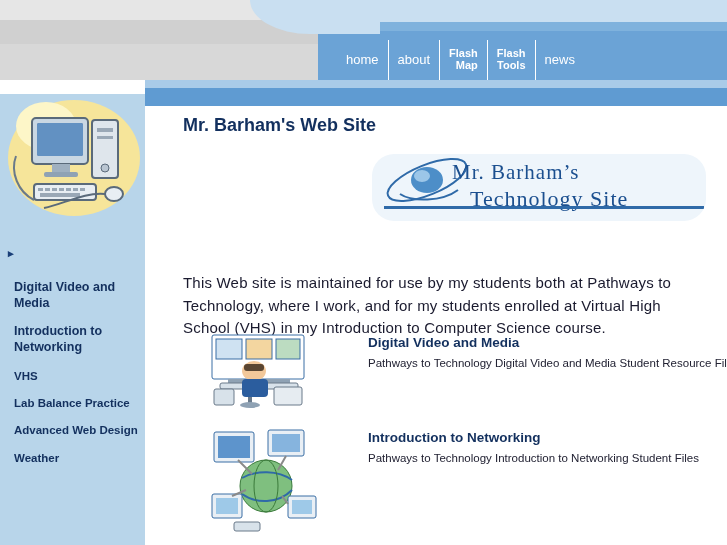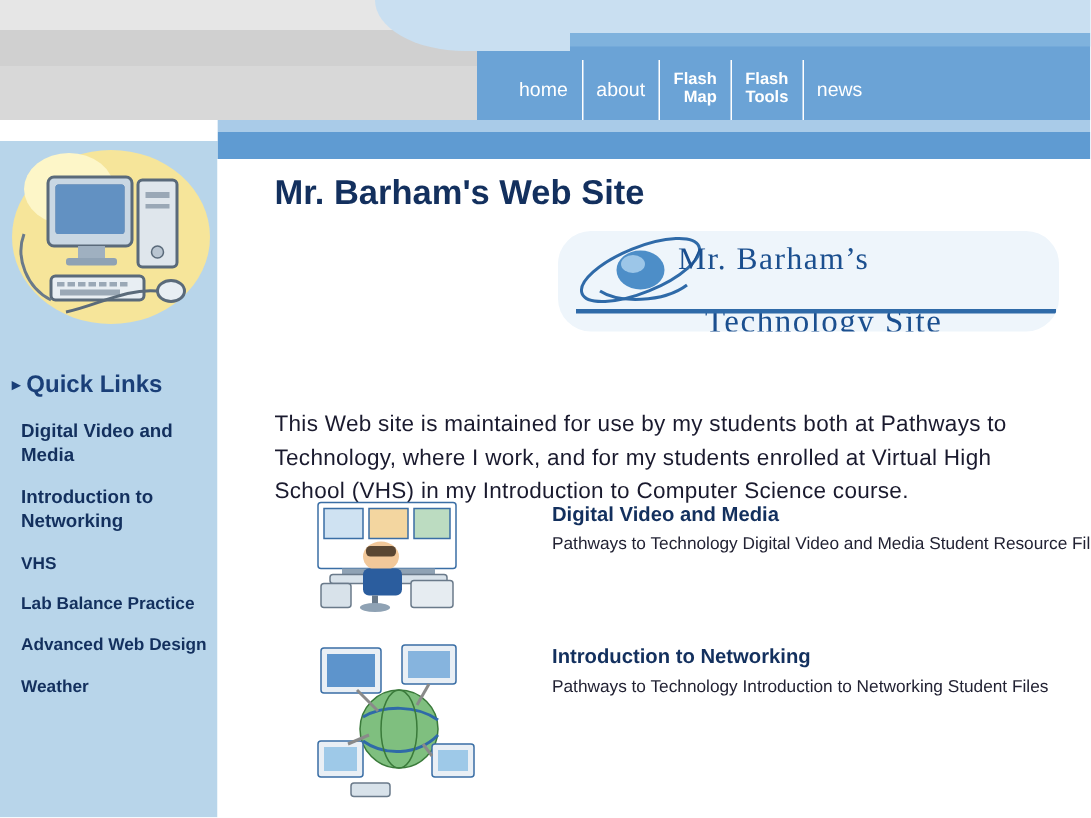--- a/index.html
+++ b/index.html
@@ -163,21 +163,21 @@
   
   .main {
     position: absolute;
     left: 145px; top: 106px;
     width: 582px; height: 439px;
     background: #ffffff;
   }
   .page-title {
     position: absolute;
     left: 38px; top: 9px;
-    font-size: 23px;
+    font-size: 18px;
     font-weight: bold;
     color: #13305e;
   }
   .logo-box {
     position: absolute;
     left: 227px; top: 48px;
     width: 334px; height: 67px;
     background: #eef5fb;
     overflow: hidden;
     border-radius: 22px;
@@ -190,21 +190,20 @@
     color: #1b4f8f;
     letter-spacing: 1px;
   }
   .logo-text2 {
     position: absolute;
     left: 98px; top: 32px;
     font-family: "Liberation Serif", serif;
     font-size: 22px;
     color: #1b4f8f;
     letter-spacing: 1px;
-    margin-top: 15px;
   }
   .logo-underline {
     position: absolute;
     left: 12px; top: 52px;
     width: 320px; height: 3px;
     background: #2f6aa8;
   }
   .intro {
     position: absolute;
     left: 38px; top: 136px;
@@ -299,21 +298,20 @@
           <rect x="36" y="97" width="40" height="4"></rect>
         </g>
         <ellipse cx="110" cy="98" rx="9" ry="7" fill="#e8eef3" stroke="#5a6a7a" stroke-width="2"></ellipse>
         <path d="M101 98 C 80 96, 60 108, 40 112" stroke="#5a6a7a" stroke-width="2" fill="none"></path>
         <path d="M12 60 C 6 76, 14 96, 30 104" stroke="#6a7a8a" stroke-width="2" fill="none"></path>
       </svg>
     </div>
 
     <div class="quick-links">
       <span class="ql-arrow">▸</span>
-      <span>Quick Links</span>
     </div>
 
     <div class="links">
       <div class="link-item big">Digital Video and Media</div>
       <div class="link-item big">Introduction to Networking</div>
       <div class="link-item">VHS</div>
       <div class="link-item">Lab Balance Practice</div>
       <div class="link-item">Advanced Web Design</div>
       <div class="link-item">Weather</div>
     </div>

